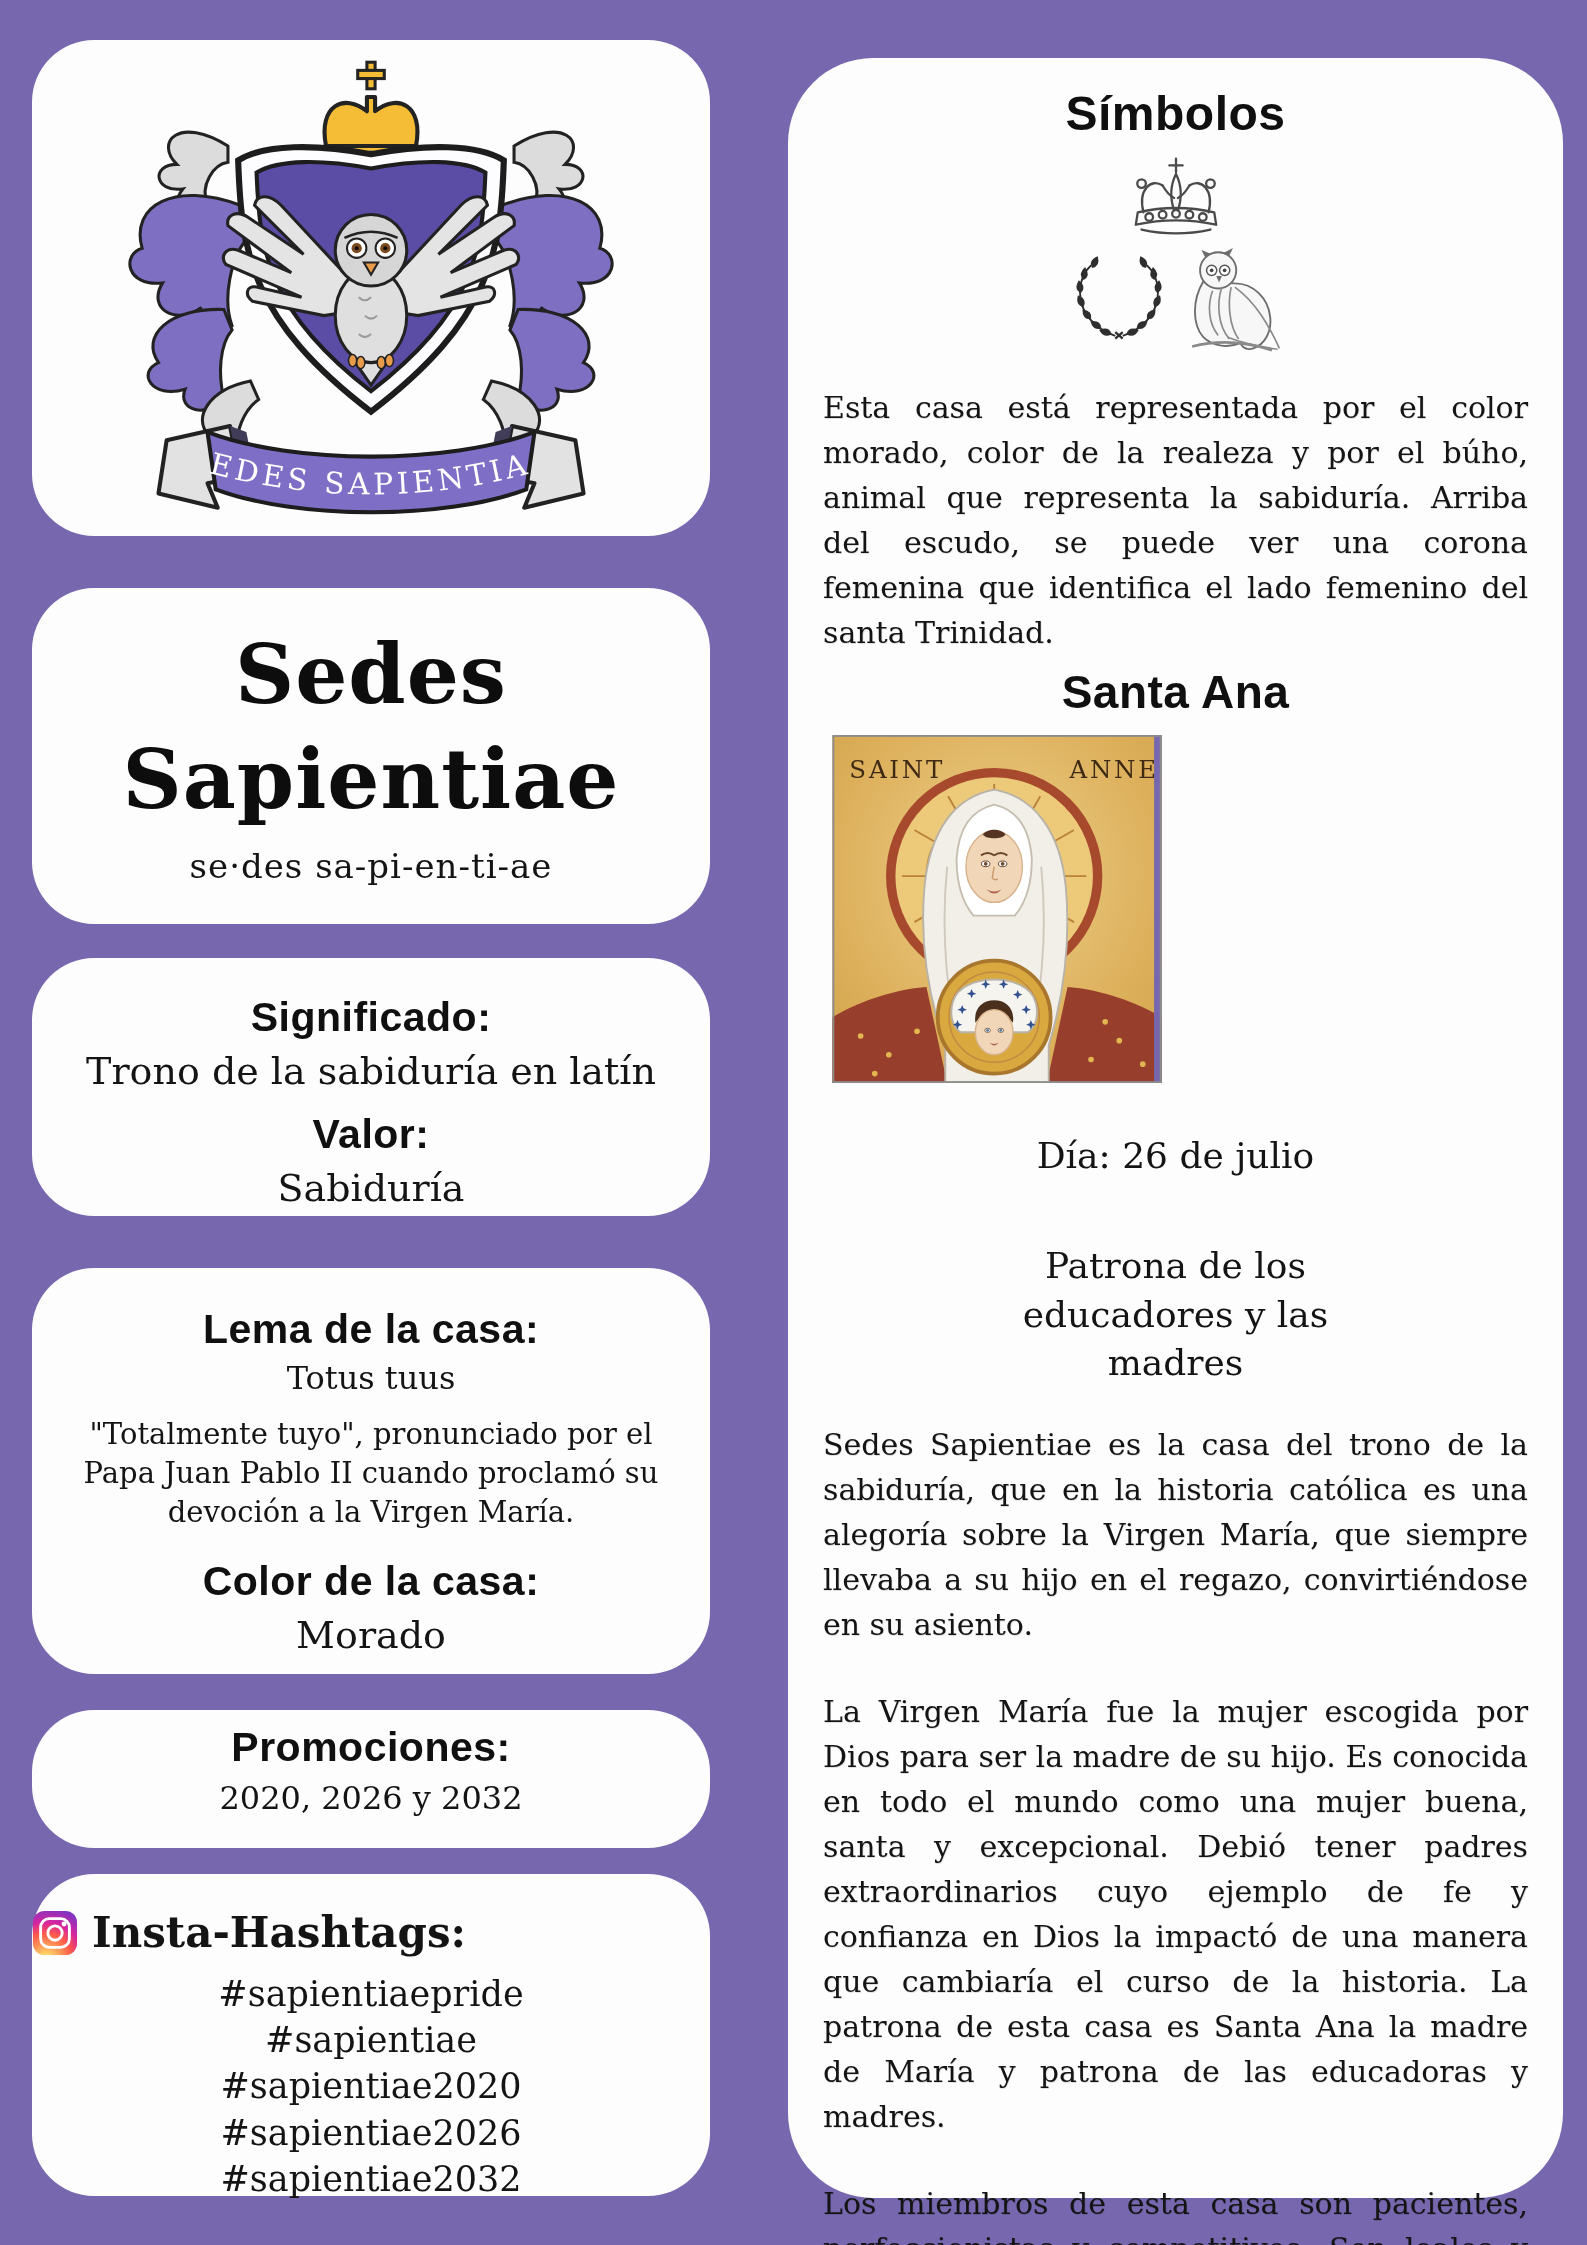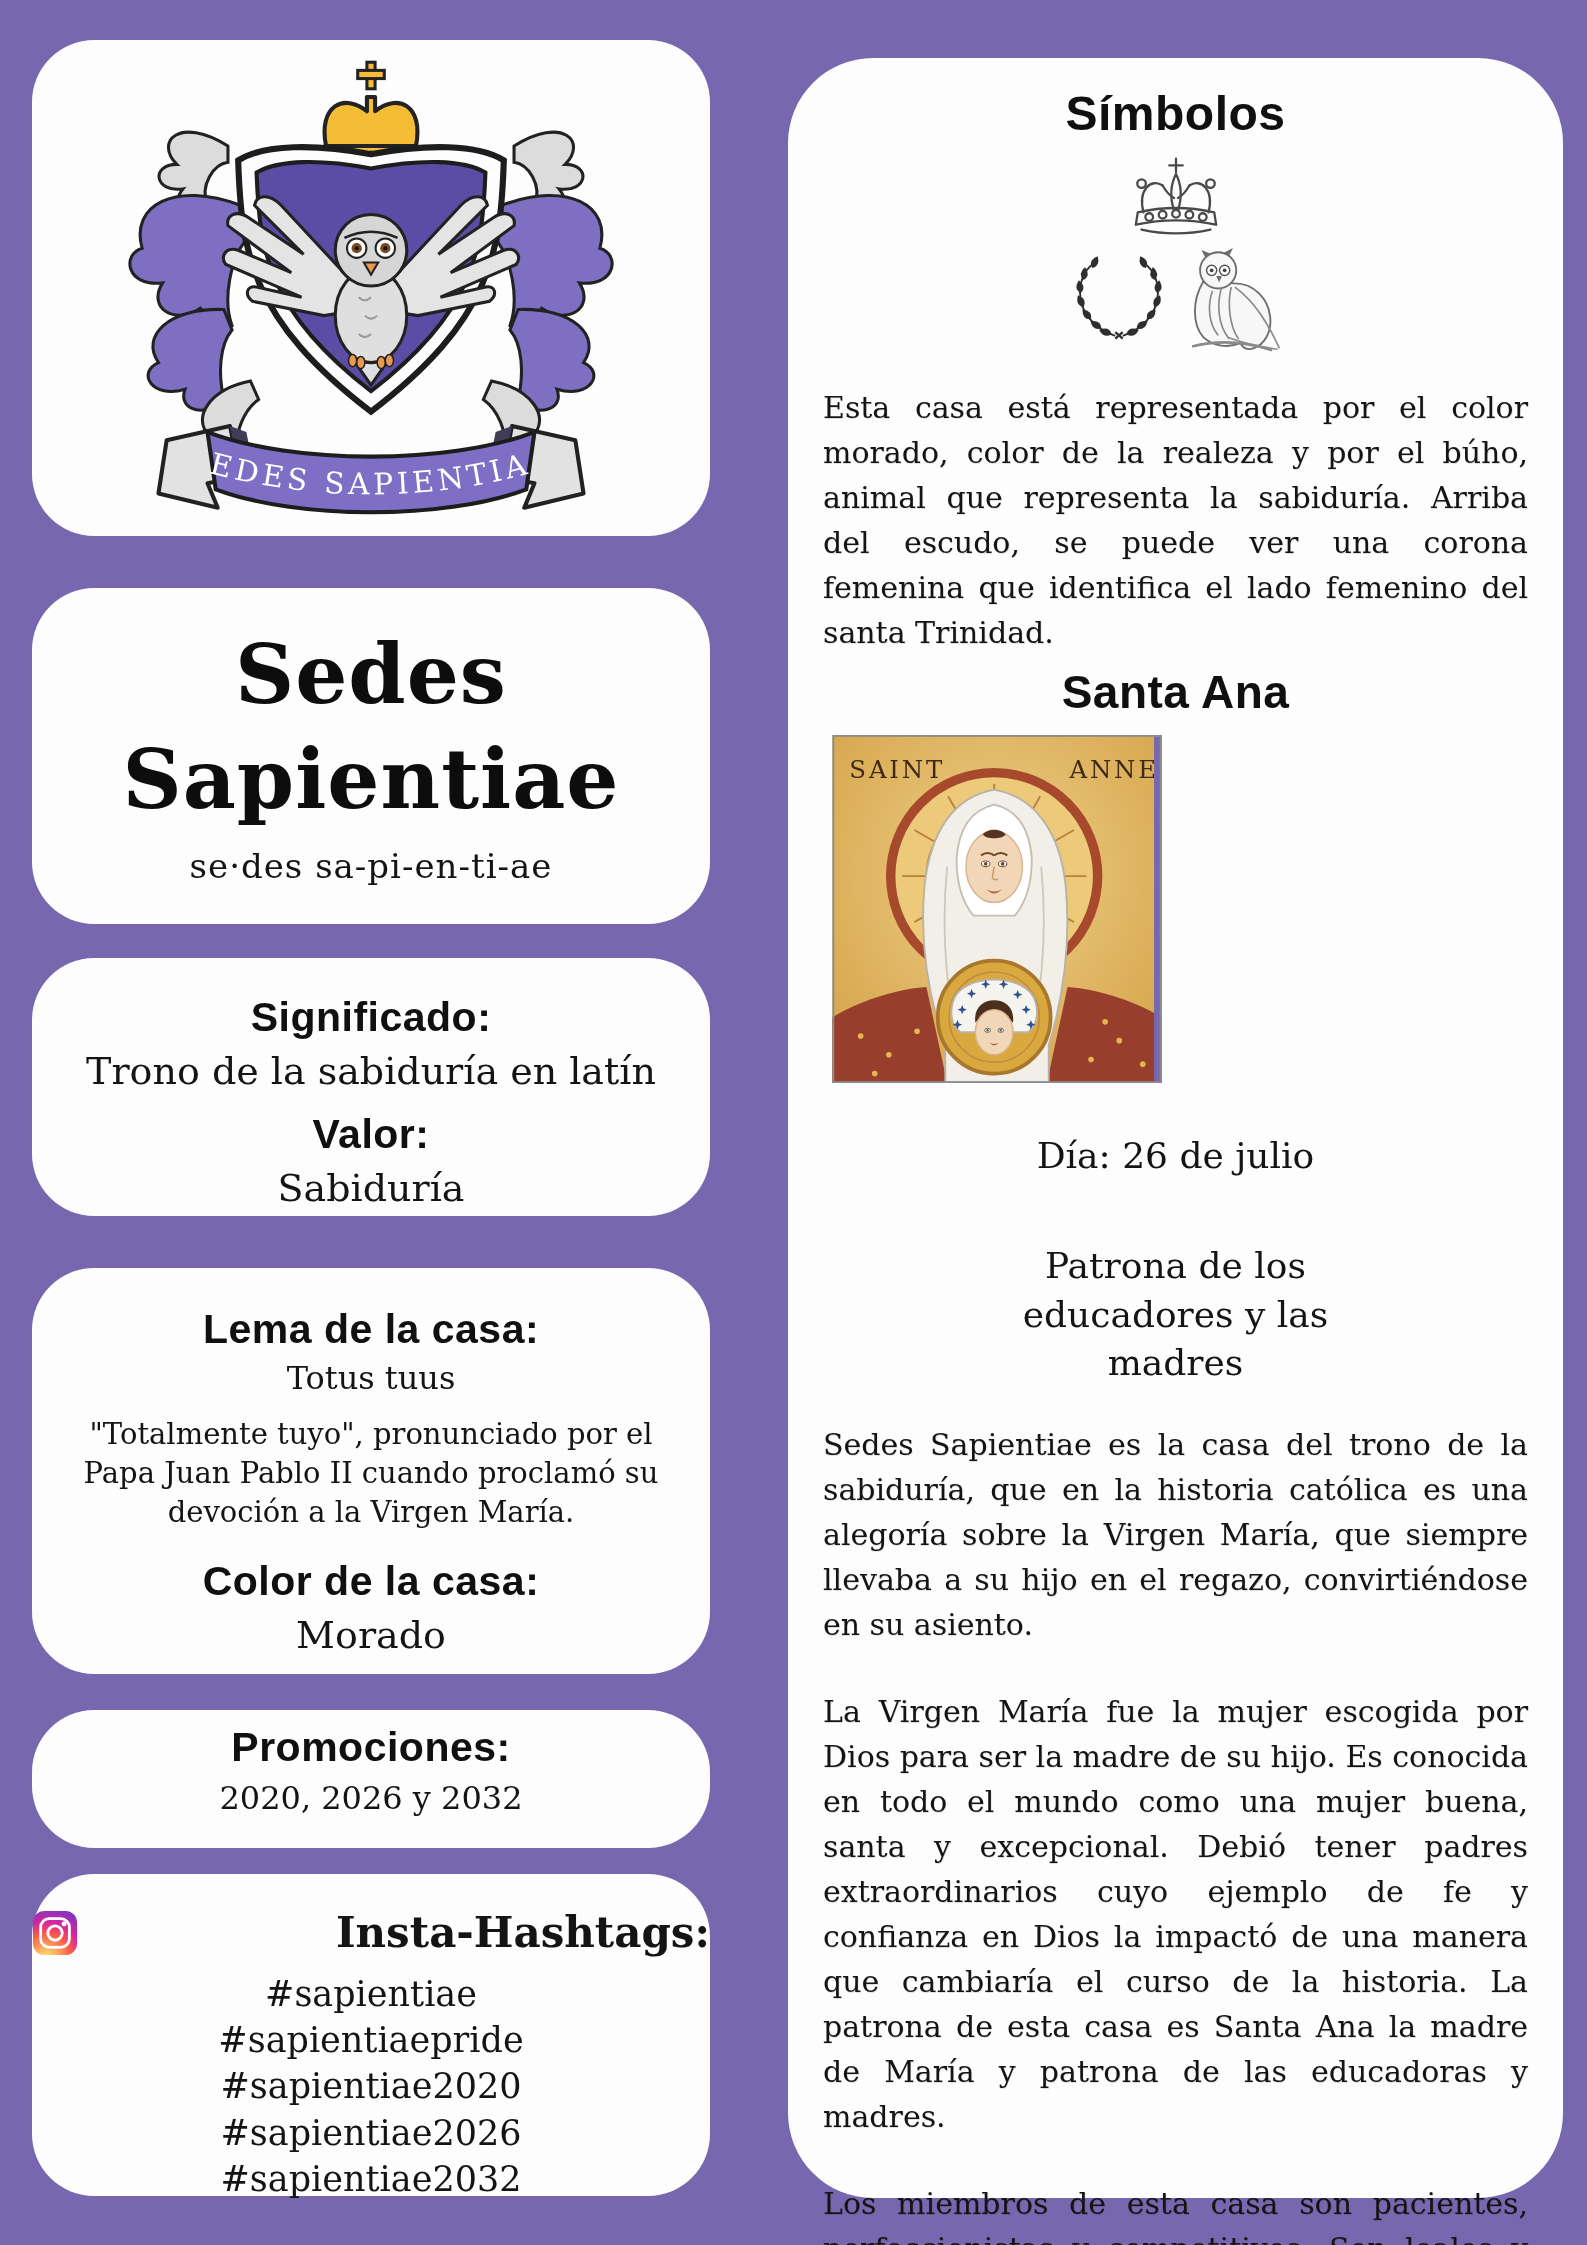--- a/index.html
+++ b/index.html
@@ -39,21 +39,21 @@
   .card-significado{height:258px;margin-bottom:52px;padding-top:36px;}
   .card-lema{height:406px;margin-bottom:36px;padding-top:38px;}
   .card-promo{height:138px;margin-bottom:26px;padding-top:14px;}
   .card-insta{height:322px;padding-top:34px;}
   .sans-h{font-size:41px;}
   .val-text{font-size:38px;margin-top:8px;}
   .quote{
     font-size:29px;line-height:1.35;width:628px;margin:18px auto 0 auto;
   }
   .insta-head-row{
-    display:flex;align-items:center;justify-content:space-between;gap:14px;
+    display:flex;align-items:center;justify-content:flex-start;gap:14px;
   }
   .insta-head{
     font-family:"DejaVu Serif",serif;font-weight:700;font-size:42px;
   }
   .hashtags{font-size:35px;line-height:1.32;margin-top:14px;}
   
   .simbolos-h{font-size:48px;margin-top:10px;}
   .symbols-block{width:240px;margin:12px auto 0 auto;}
   .symbols-row{display:flex;justify-content:center;align-items:flex-start;gap:10px;margin-top:4px;}
   .p-right{margin:28px 0 0 0;}
@@ -182,22 +182,22 @@
           </radialGradient>
         </defs>
         <rect x="1" y="1" width="46" height="46" rx="12" fill="url(#igGrad)"></rect>
         <rect x="9" y="9" width="30" height="30" rx="9" fill="none" stroke="#fff" stroke-width="3"></rect>
         <circle cx="24" cy="24" r="7.5" fill="none" stroke="#fff" stroke-width="3"></circle>
         <circle cx="33.5" cy="14.5" r="2.6" fill="#fff"></circle>
       </svg>
       <span class="insta-head">Insta-Hashtags:</span>
     </div>
     <div class="serif hashtags">
+      <div>#sapientiaepride</div>
       <div>#sapientiae</div>
-      <div>#sapientiaepride</div>
       <div>#sapientiae2020</div>
       <div>#sapientiae2026</div>
       <div>#sapientiae2032</div>
     </div>
   </div>
 </div>
 
 <div class="right-panel">
 
   <div class="h-sans simbolos-h">Símbolos</div>

